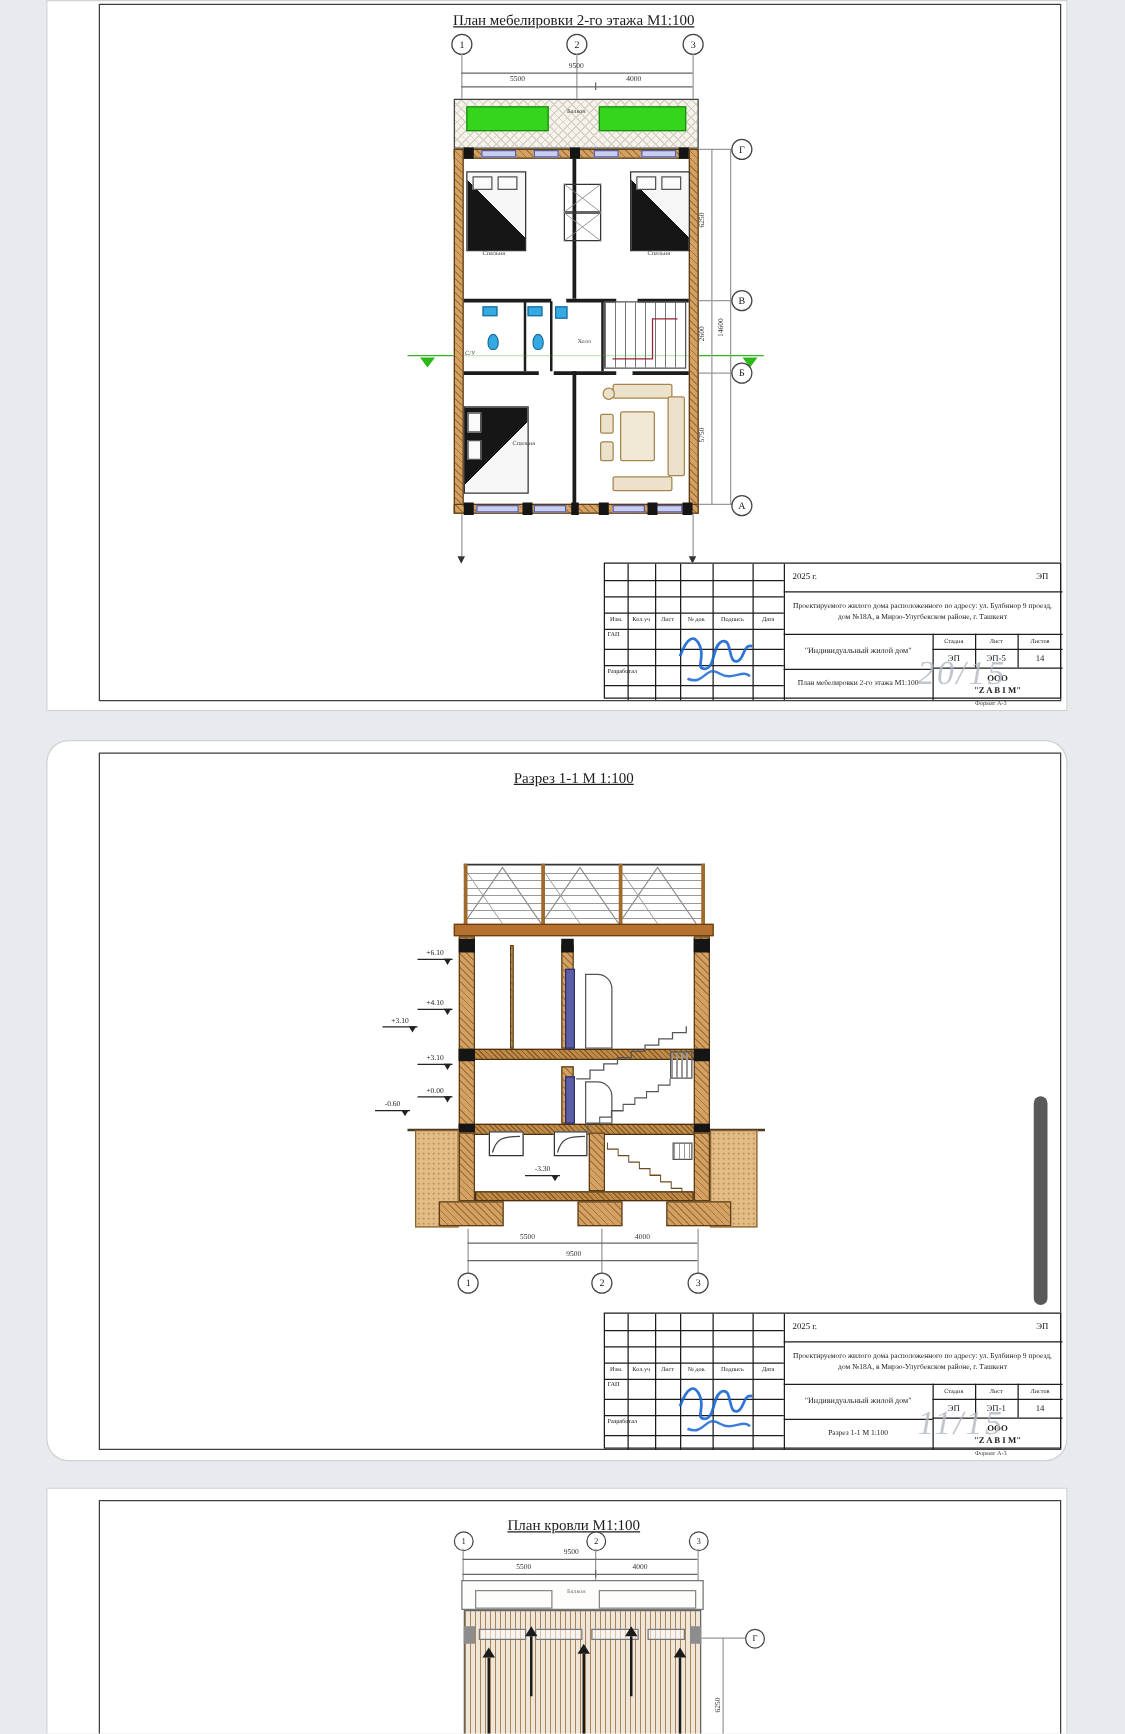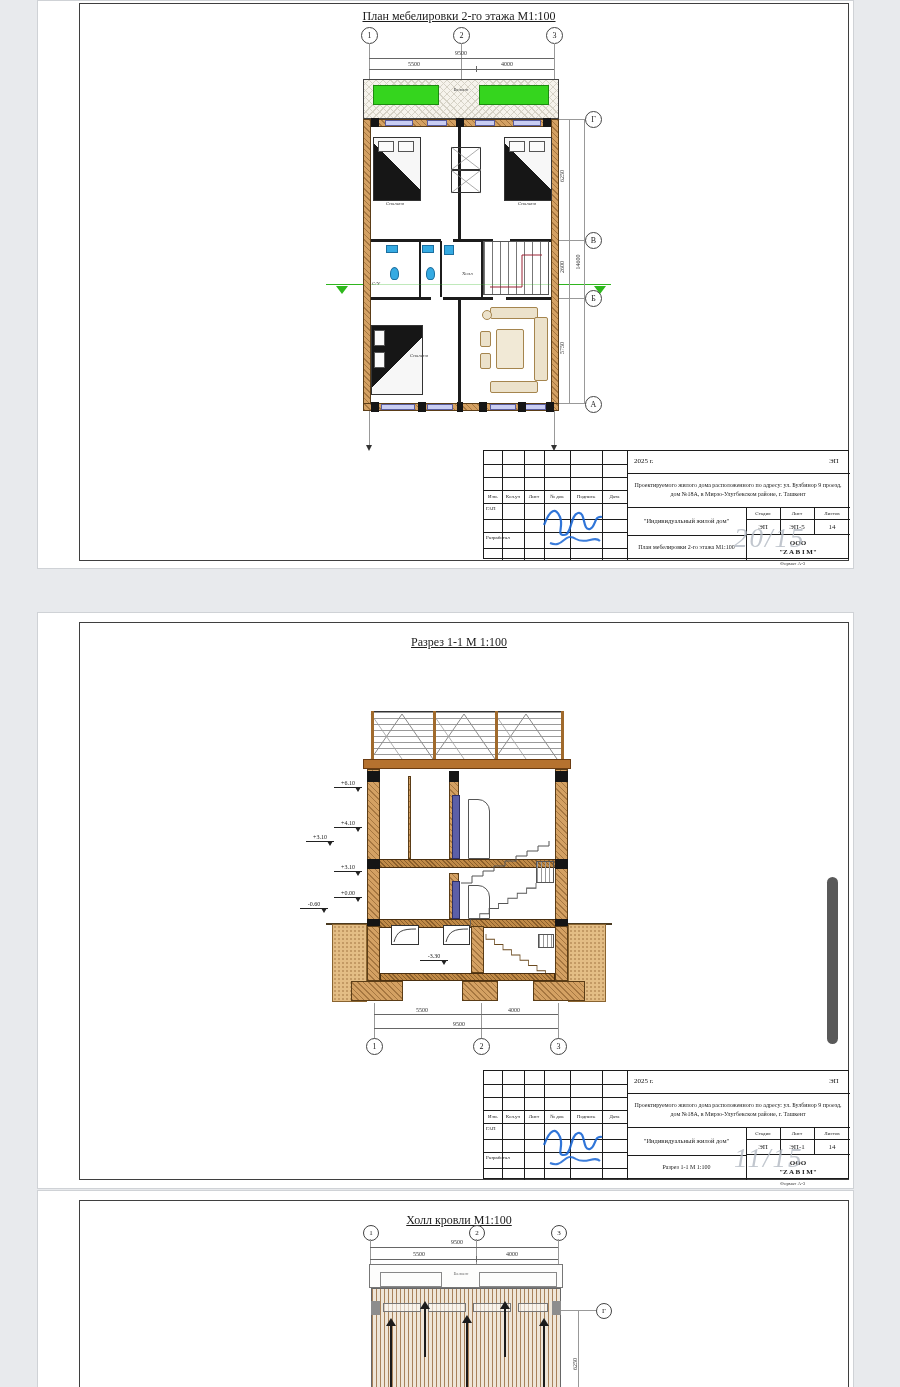--- a/index.html
+++ b/index.html
@@ -244,21 +244,21 @@
       <div class="scell" style="left:330px;top:69px;width:36px;height:14px;font-size:7px;">14</div>
       <div class="scell" style="left:262px;top:84px;width:104px;height:25px;font-size:7px;font-weight:bold;flex-direction:column;">
         <span>ООО</span>
         <span>"Z A B I M"</span>
       </div>
     </div>
     <div class="wm" style="left:696px;top:522px;">20/15</div>
     <div class="lbl t5" style="left:742px;top:560px;">Формат А-3</div>
   </div>
 
-  <div class="pg" style="top:612px;height:575px;">
+  <div class="pg" style="top:592px;height:575px;border-radius:18px;">
     <div class="frame" style="left:41px;top:9px;width:768px;height:556px;"></div>
     <div class="ttl" style="left:296px;top:22px;width:250px;">Разрез 1-1 М 1:100</div>
 
     <div class="rail" style="left:333px;top:98px;width:193px;height:50px;"></div>
     <svg style="left:333px;top:98px;" width="193" height="50" viewBox="0 0 193 50">
       <path d="M0,48 L31,3 L62,48 L93,3 L124,48 L155,3 L186,48" fill="none" stroke="#8a8a8a" stroke-width="1"></path>
       <path d="M0,3 L31,48 M62,3 L93,48 M124,3 L155,48" fill="none" stroke="#9a9a9a" stroke-width="0.8"></path>
     </svg>
     <div class="post" style="left:333px;top:98px;width:3px;height:50px;"></div>
     <div class="post" style="left:395px;top:98px;width:3px;height:50px;"></div>
@@ -389,21 +389,21 @@
         <span>ООО</span>
         <span>"Z A B I M"</span>
       </div>
     </div>
     <div class="wm" style="left:696px;top:530px;">11/15</div>
     <div class="lbl t5" style="left:742px;top:568px;">Формат А-3</div>
   </div>
 
   <div class="pg" style="top:1190px;height:197px;">
     <div class="frame" style="left:41px;top:9px;width:768px;height:220px;"></div>
-    <div class="ttl" style="left:296px;top:22px;width:250px;">Холл кровли М1:100</div>
+    <div class="ttl" style="left:296px;top:22px;width:250px;">План кровли М1:100</div>
     <div class="axc" style="left:325px;top:34px;width:14px;height:14px;font-size:7px;">1</div>
     <div class="axc" style="left:431px;top:34px;width:14px;height:14px;font-size:7px;">2</div>
     <div class="axc" style="left:513px;top:34px;width:14px;height:14px;font-size:7px;">3</div>
     <div class="dl9" style="left:332px;top:48px;width:1px;height:25px;"></div>
     <div class="dl9" style="left:438px;top:48px;width:1px;height:25px;"></div>
     <div class="dl9" style="left:520px;top:48px;width:1px;height:25px;"></div>
     <div class="dim" style="left:413px;top:48px;">9500</div>
     <div class="dl" style="left:332px;top:56px;width:188px;height:1px;"></div>
     <div class="dim" style="left:375px;top:60px;">5500</div>
     <div class="dim" style="left:468px;top:60px;">4000</div>

